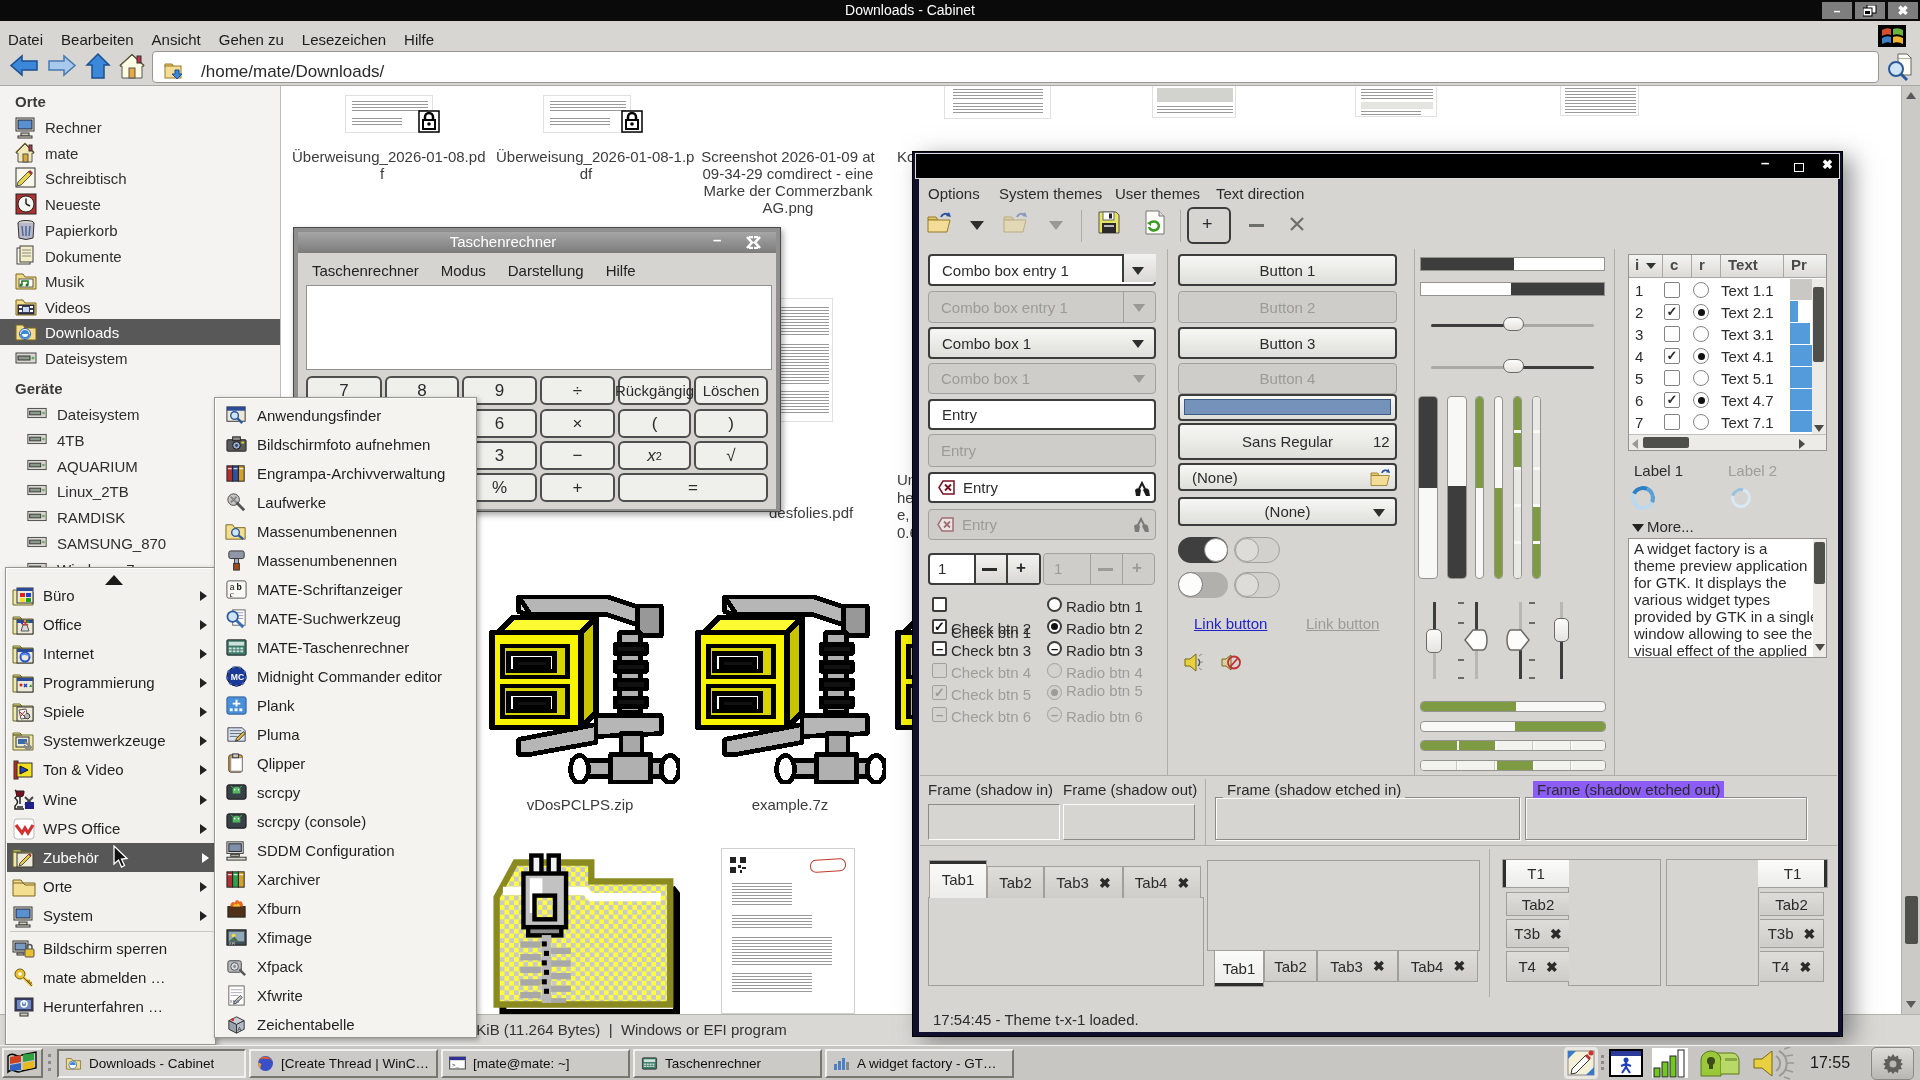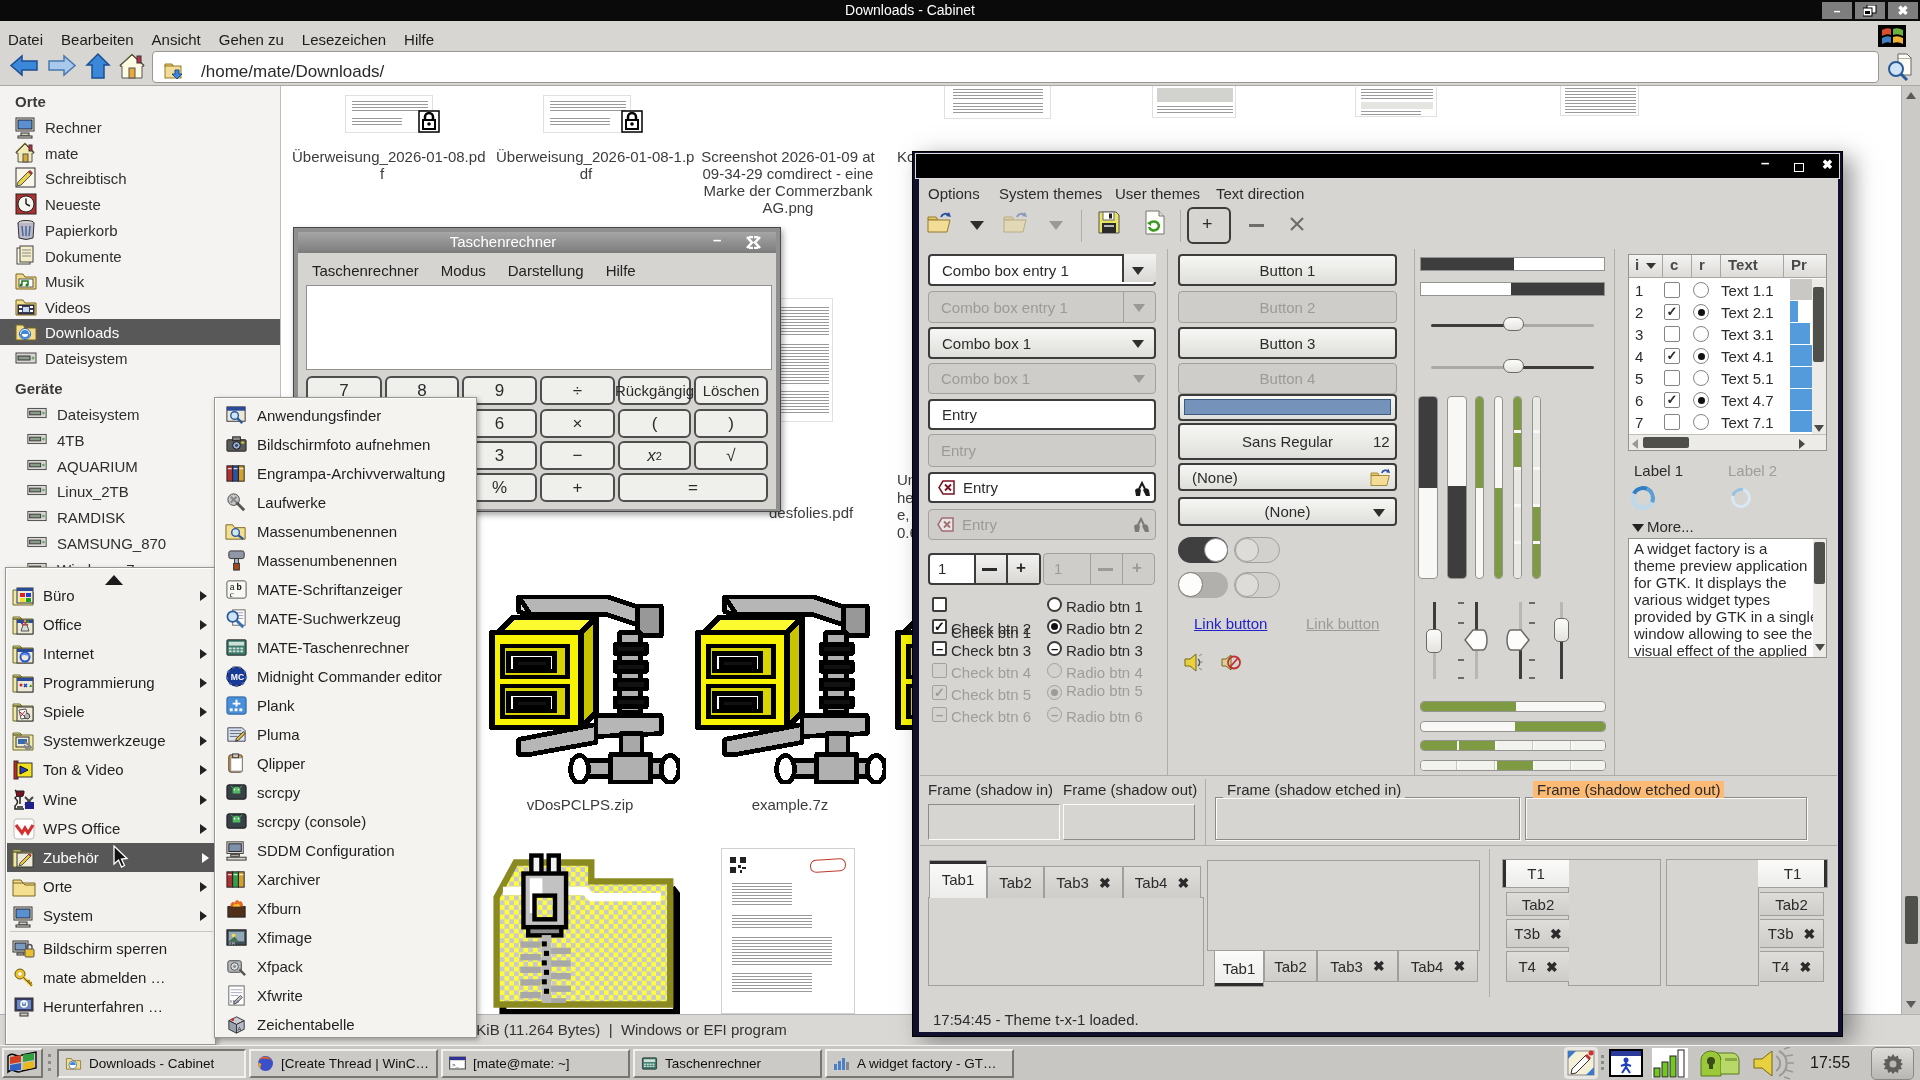--- a/index.html
+++ b/index.html
@@ -897,21 +897,21 @@
 </div>
 
 <div class="tx" style="left:15px;top:629px">Frame (shadow in)</div>
 <div class="ab" style="left:15px;top:652px;width:132px;height:36px;border-top:1px solid #8c8b87;border-left:1px solid #8c8b87;border-bottom:1px solid #fbfbf9;border-right:1px solid #fbfbf9"></div>
 <div class="tx" style="left:150px;top:629px">Frame (shadow out)</div>
 <div class="ab" style="left:150px;top:652px;width:132px;height:36px;border-bottom:1px solid #8c8b87;border-right:1px solid #8c8b87;border-top:1px solid #fbfbf9;border-left:1px solid #fbfbf9"></div>
 <div class="gsep" style="left:292px;top:627px;width:1px;height:66px"></div>
 <div class="ab" style="left:302px;top:645px;width:305px;height:43px;border:1px solid #8c8b87;box-shadow:inset 1px 1px 0 #fbfbf9, 1px 1px 0 #fbfbf9"></div>
 <div class="tx" style="left:310px;top:629px;background:#d6d5d2;padding:0 4px">Frame (shadow etched in)</div>
 <div class="ab" style="left:612px;top:645px;width:282px;height:43px;border:1px solid #8c8b87;box-shadow:inset 1px 1px 0 #fbfbf9, 1px 1px 0 #fbfbf9"></div>
-<div class="tx" style="left:620px;top:629px;background:#fdba74;padding:0 4px">Frame (shadow etched out)</div>
+<div class="tx" style="left:620px;top:629px;background:#8b5cf6;padding:0 4px">Frame (shadow etched out)</div>
 <div class="gsep" style="left:7px;top:693px;width:917px;height:1px"></div>
 
 <div class="ab" style="left:15px;top:745px;width:276px;height:89px;border:1px solid #a19f9b;background:#d6d5d2"></div>
 <div class="tab act" style="left:16px;top:708px;width:58px;height:38px;border-bottom:none;box-shadow:inset 0 3px 0 #2f2f2f">Tab1</div>
 <div class="tab" style="left:74px;top:714px;width:57px;height:32px;border-bottom:none">Tab2</div>
 <div class="tab" style="left:131px;top:714px;width:79px;height:32px;border-bottom:none">Tab3<span class="tabx">✖</span></div>
 <div class="tab" style="left:210px;top:714px;width:78px;height:32px;border-bottom:none">Tab4<span class="tabx">✖</span></div>
 <div class="ab" style="left:294px;top:708px;width:273px;height:91px;border:1px solid #a19f9b;background:#d6d5d2"></div>
 <div class="tab act" style="left:301px;top:799px;width:50px;height:36px;border-top:none;box-shadow:inset 0 -3px 0 #2f2f2f">Tab1</div>
 <div class="tab" style="left:351px;top:799px;width:53px;height:31px;border-top:none">Tab2</div>

